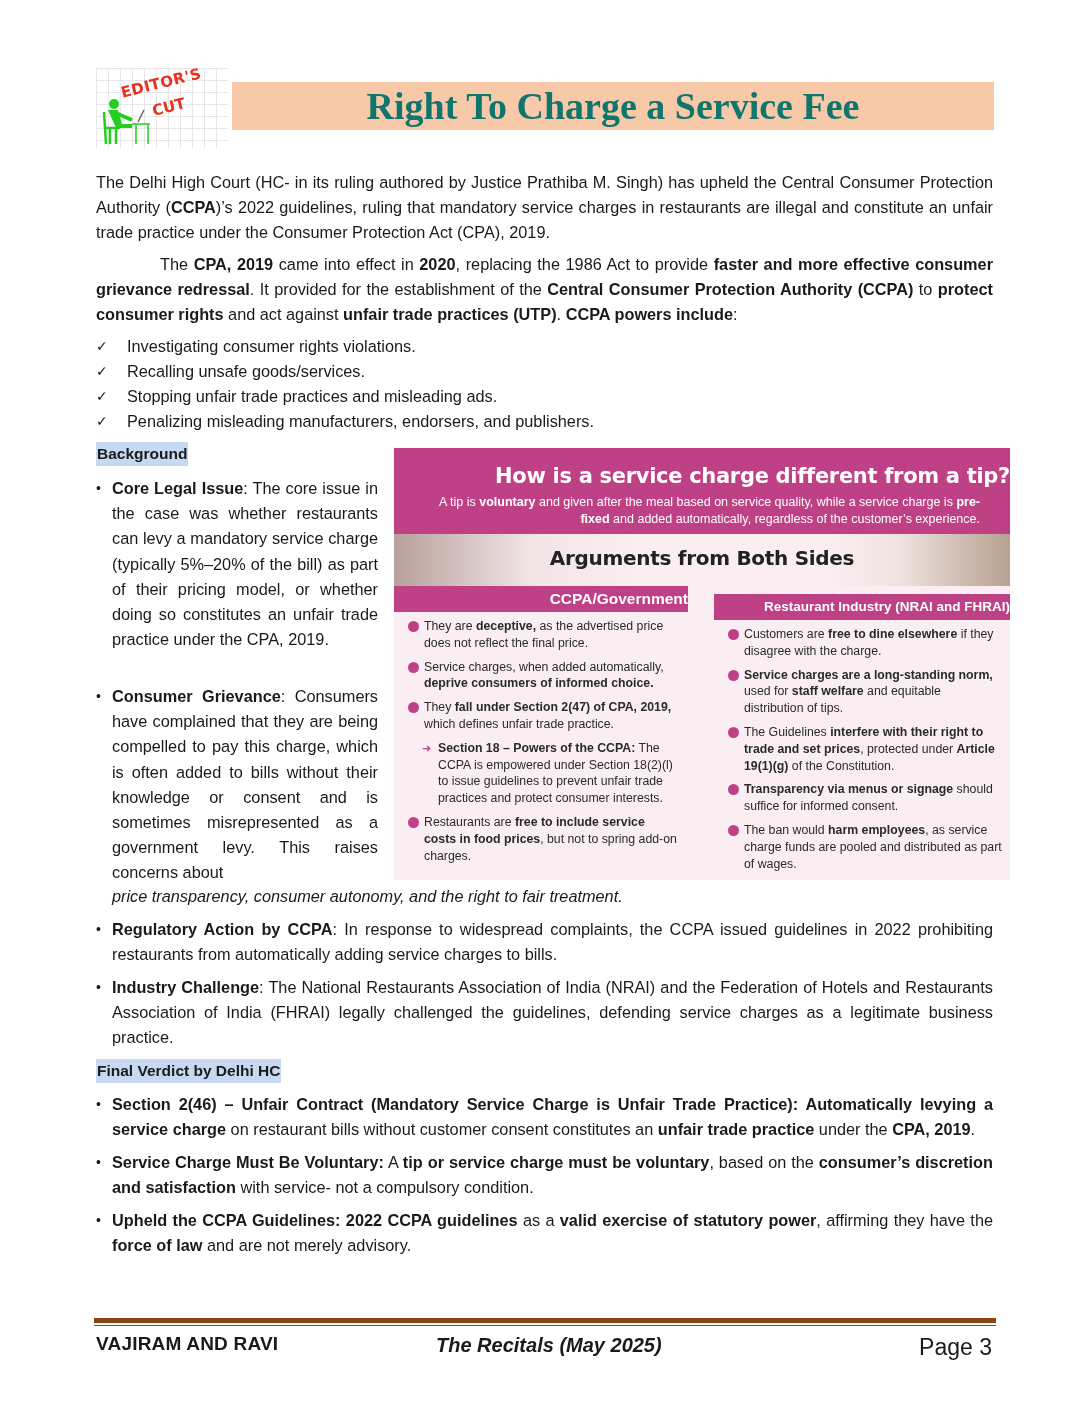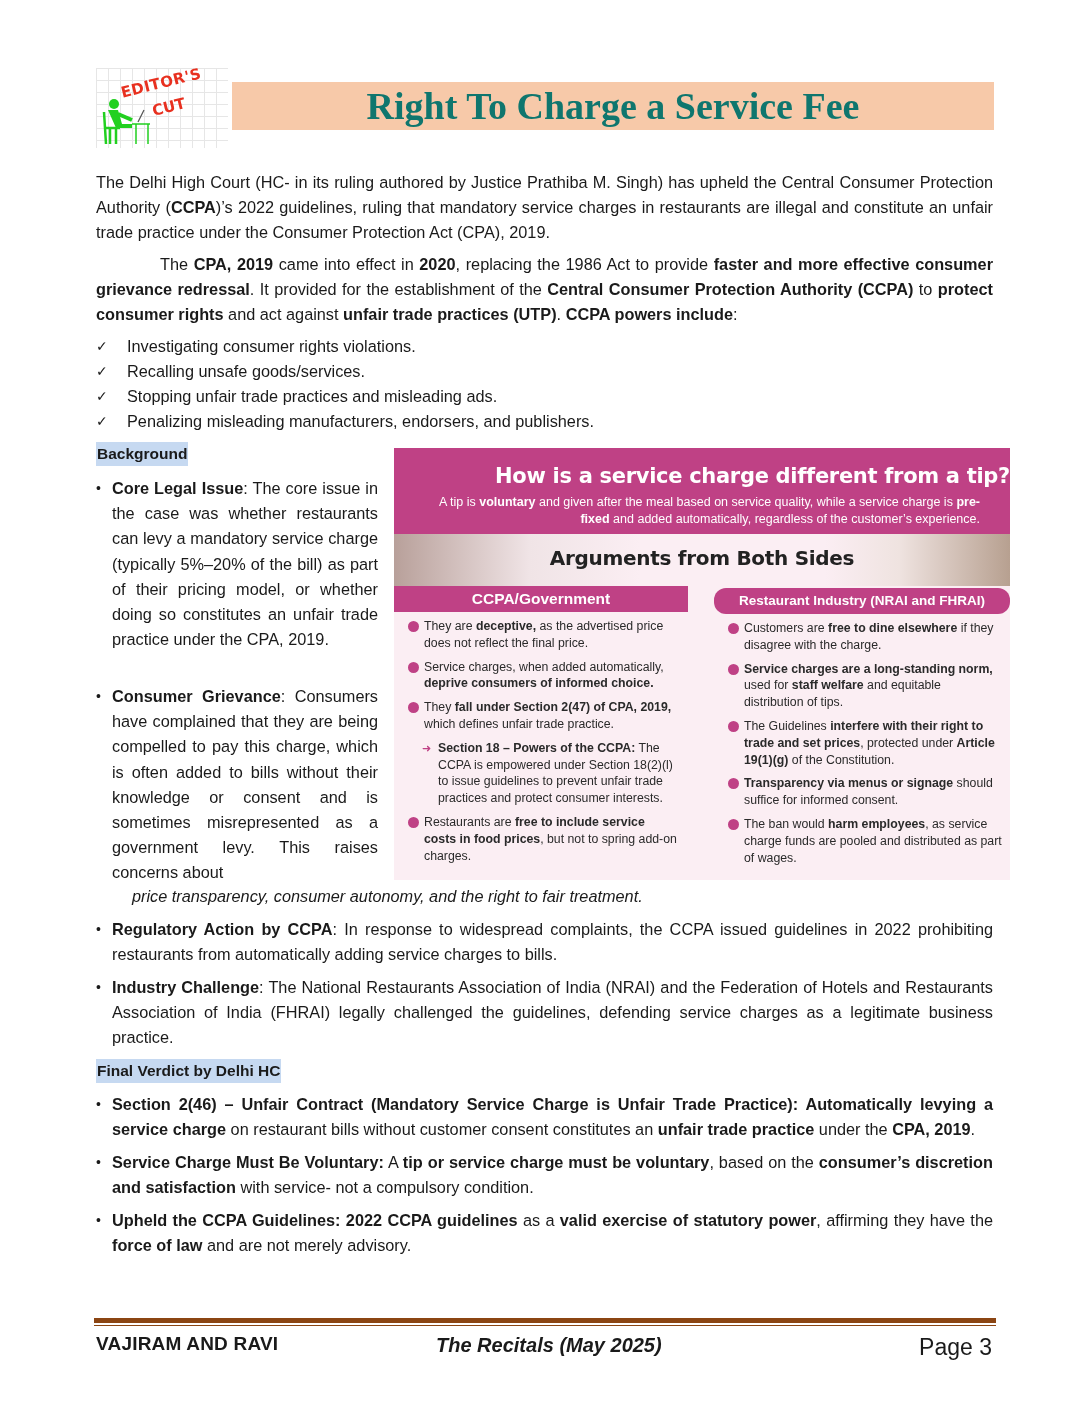--- a/index.html
+++ b/index.html
@@ -28,39 +28,39 @@
 
   .section-label { position: absolute; left: 96px; font-weight: bold; font-size: 15.5px; background: #c6d9f1; padding: 1px 1px; line-height: 22px; }
   .lbl-bg { top: 442px; }
   .lbl-fv { top: 1059px; }
 
   .bullet-col { position: absolute; left: 96px; width: 282px; font-size: 16.3px; line-height: 25.2px; }
   .bitem { position: relative; padding-left: 16px; text-align: justify; }
   .bitem .dot { position: absolute; left: 0; top: 0; font-size: 14px; }
   .b1 { top: 476px; }
   .b2 { top: 684px; }
-  .tail { position: absolute; left: 112px; top: 884px; font-style: italic; font-size: 16.3px; line-height: 25px; margin-left: 20px; }
+  .tail { position: absolute; left: 112px; top: 884px; font-style: italic; font-size: 16.3px; line-height: 25px; }
 
   .full-bullets { position: absolute; left: 96px; width: 897px; font-size: 16.3px; line-height: 25px; }
   .full-bullets .bitem { margin-bottom: 8px; }
   .fb1 { top: 917px; }
   .fb2 { top: 1092px; }
 
   
   .info { position: absolute; left: 394px; top: 448px; width: 616px; height: 432px; background: #fbeef3; overflow: hidden; }
   .info-top { height: 86px; background: #bf4185; color: #fff; text-align: right; padding-top: 16px; }
   .info-top h2 { font-family: "DejaVu Sans", sans-serif; font-size: 21px; font-weight: bold; letter-spacing: -0.3px; }
   .info-top p { font-size: 12.5px; line-height: 17px; margin-top: 6px; padding: 0 30px; }
   .info-band { position: relative; height: 52px; background: linear-gradient(90deg, #b8a09a 0%, #f0e4e6 22%, #fbeef3 40%, #fbeef3 70%, #efe3e0 82%, #b7a090 100%); text-align: center; }
   .info-band h3 { font-family: "DejaVu Sans", sans-serif; font-size: 20px; font-weight: bold; color: #222; padding-top: 12px; letter-spacing: -0.3px; }
   .info-cols { display: flex; justify-content: space-between; }
   .col { width: 294px; }
   .col-right { width: 296px; }
-  .col-head { background: #bf4185; color: #fff; font-weight: bold; text-align: center; height: 26px; line-height: 26px; font-size: 15.5px; }
-  .col-right .col-head { font-size: 13.5px; margin-top: 2px; border-radius: 12px; }
+  .col-head { background: #bf4185; color: #fff; font-weight: bold; text-align: right; height: 26px; line-height: 26px; font-size: 15.5px; }
+  .col-right .col-head { font-size: 13.5px; margin-top: 8px; }
   .col ul { list-style: none; padding: 6px 8px 0 14px; font-size: 12.3px; line-height: 16.8px; color: #2a2a2a; }
   .col ul li { position: relative; padding-left: 16px; margin-bottom: 7px; }
   .col ul li .pd { position: absolute; left: 0; top: 3px; width: 11px; height: 11px; border-radius: 50%; background: #bf4185; }
   .col ul li.sub { padding-left: 30px; }
   .col ul li.sub .arr { position: absolute; left: 14px; top: 0; color: #bf4185; font-size: 11px; }
 
   
   .footer-rule1 { position: absolute; left: 94px; top: 1318px; width: 902px; height: 5px; background: #8b4513; }
   .footer-rule2 { position: absolute; left: 94px; top: 1325px; width: 902px; height: 1px; background: #8b4513; }
   .footer-left { position: absolute; left: 96px; top: 1333px; font-weight: bold; font-size: 19px; letter-spacing: 0.2px; }

